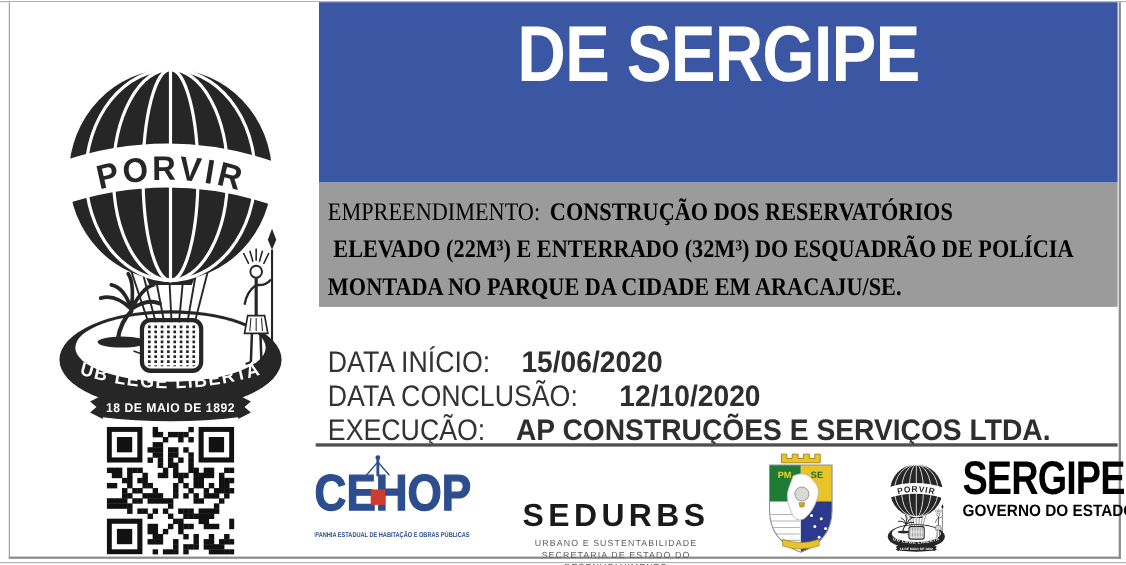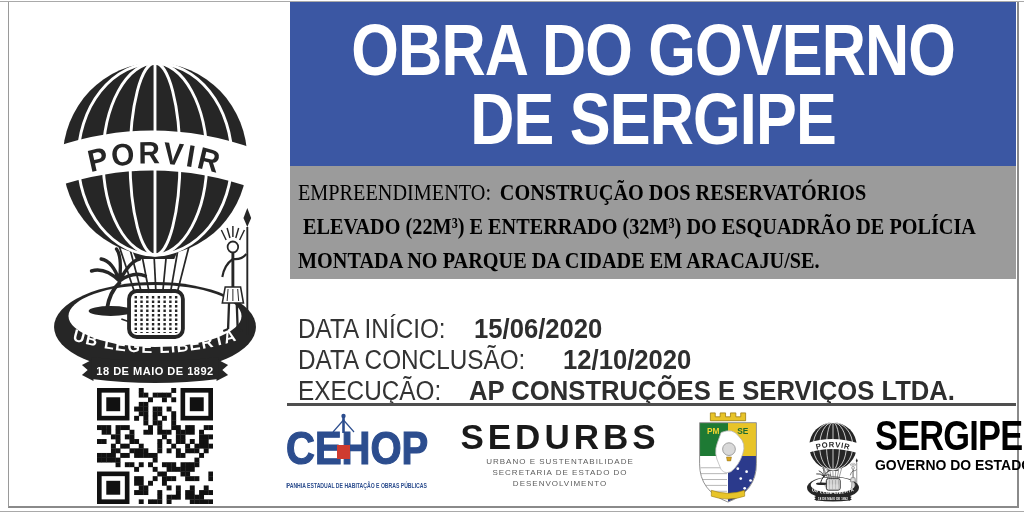--- a/index.html
+++ b/index.html
@@ -19,21 +19,21 @@
   .band-label{font-weight:400;margin-right:10px;}
   .band-bold{font-weight:bold;}
   .indent{padding-left:5px;}
   
   .row{position:absolute;left:289px;height:32px;font-size:27px;line-height:32px;color:#333;white-space:nowrap;}
   .lbl{display:inline-block;transform:scaleX(.9);transform-origin:left;font-weight:400;margin-right:12px;}
   .val{display:inline-block;transform:scaleX(.95);transform-origin:left;font-weight:bold;color:#2e2e2e;}
   .divider{position:absolute;left:278px;top:401px;width:729px;height:3px;background:#4f4f4f;}
   
   .sedurbs{position:absolute;left:436px;top:420px;width:230px;text-align:center;color:#1a1a1a;}
-  .sedurbs-name{font-size:35px;font-weight:bold;letter-spacing:4px;line-height:30px;}
+  .sedurbs-name{font-size:29px;font-weight:bold;letter-spacing:4px;line-height:30px;margin-top:32px;}
   .sedurbs-tag{font-size:8px;color:#5c5c5c;letter-spacing:1px;line-height:11px;margin-top:4px;}
   .sergipe{position:absolute;left:866px;top:413px;width:150px;color:#000000;}
   .sergipe-name{font-size:43px;font-weight:bold;line-height:40px;display:inline-block;transform:scaleX(.8);transform-origin:left;letter-spacing:-1px;}
   .sergipe-sub{font-size:15px;font-weight:bold;display:inline-block;transform:scaleX(.93);transform-origin:left;letter-spacing:0;margin-top:1px;white-space:nowrap;}
   svg text{font-family:"Liberation Sans",sans-serif;}
 </style>
 </head>
 <body>
 
 <svg width="0" height="0" style="position:absolute" aria-hidden="true">
@@ -325,21 +325,20 @@
         <rect x="9.2" y="9.2" width="13.799999999999999" height="13.799999999999999" fill="#111"></rect>
         <rect x="82.8" y="0" width="32.199999999999996" height="32.199999999999996" fill="#111"></rect>
         <rect x="87.39999999999999" y="4.6" width="23" height="23" fill="#fff"></rect>
         <rect x="92" y="9.2" width="13.799999999999999" height="13.799999999999999" fill="#111"></rect>
         <rect x="0" y="82.8" width="32.199999999999996" height="32.199999999999996" fill="#111"></rect>
         <rect x="4.6" y="87.39999999999999" width="23" height="23" fill="#fff"></rect>
         <rect x="9.2" y="92" width="13.799999999999999" height="13.799999999999999" fill="#111"></rect>
       </svg>
 
     <div class="banner" style="background:#3b57a3">
-      <span class="title-line"><span>OBRA DO GOVERNO</span></span>
       <span class="title-line"><span>DE SERGIPE</span></span>
     </div>
 
     <div class="band" style="background:#9b9b9b">
       <div class="band-line">
         <span class="cond"><span class="band-label">EMPREENDIMENTO:</span><span class="band-bold">CONSTRUÇÃO DOS RESERVATÓRIOS</span></span>
       </div>
       <div class="band-line indent">
         <span class="cond band-bold">ELEVADO (22M³) E ENTERRADO (32M³) DO ESQUADRÃO DE POLÍCIA</span>
       </div>

